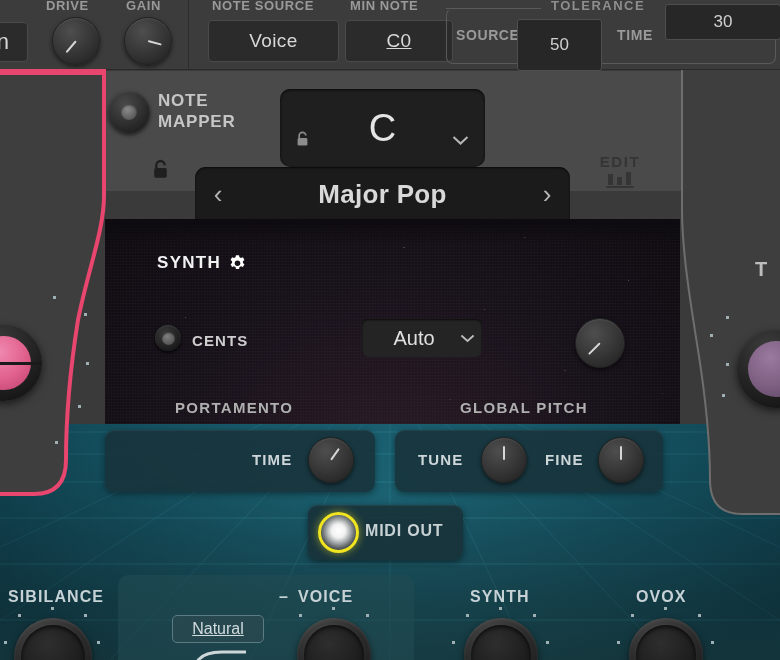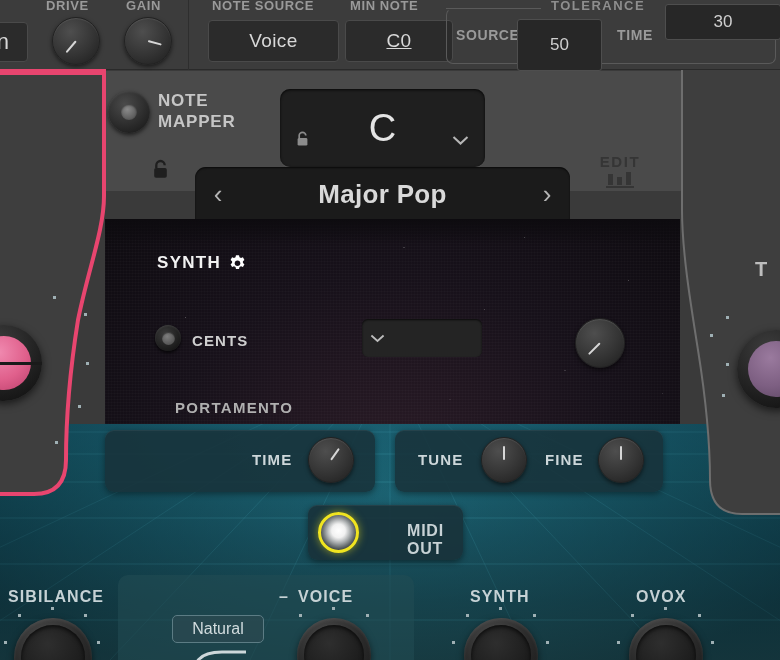--- a/index.html
+++ b/index.html
@@ -351,21 +351,20 @@
     background: radial-gradient(circle at 50% 45%, #ffffff 0%, #f2f2f2 26%, #8e9496 56%, #3a4246 82%, #1f2629 100%);
     box-shadow: 0 0 9px rgba(240,228,32,0.55), inset 0 0 8px rgba(0,0,0,0.4);
   }
   .midi-text {
     position: absolute;
     left: 57px; top: 17px;
     color: #c8d2d5;
     font-size: 16px;
     font-weight: bold;
     letter-spacing: 0.8px;
-    margin-left: 42px;
   }
 
   
   .bottom-label {
     position: absolute;
     color: #c6d2d5;
     font-size: 16px;
     font-weight: bold;
     letter-spacing: 1.1px;
     white-space: nowrap;
@@ -394,20 +393,21 @@
   }
   .natural-badge {
     position: absolute;
     background: rgba(42,72,80,0.8);
     border: 1px solid #5c7c84;
     border-radius: 5px;
     color: #d2dcde;
     font-size: 16px;
     display: flex; align-items: center; justify-content: center;
     z-index: 6;
+    text-decoration: underline;
   }
   .correction-panel {
     position: absolute;
     left: 118px; top: 575px;
     width: 296px; height: 85px;
     background: rgba(35,76,84,0.55);
     border-radius: 10px 10px 0 0;
     z-index: 5;
   }
   .side-knob {
@@ -522,32 +522,34 @@
         <circle cx="10" cy="9.7" r="2.9" fill="#17111a"></circle>
       </svg>
     </div>
 
     <div class="mono-led" style="left:50px; top:106px;">
       <i></i>
     </div>
     <div class="sp-label" style="left:87px; top:112px;">CENTS</div>
 
     <div class="dropdown" style="left:257px; top:100px; width:120px; height:38px; font-size:20px;">
+      <span class="dd-text">Auto</span>
       <span class="dd-chev">
         <svg width="15" height="9" viewBox="0 0 15 9">
             <path d="M1.4 1.5 L7.5 7 L13.6 1.5" fill="none" stroke="#bdbdbd" stroke-width="1.8"></path>
           </svg>
       </span>
     </div>
 
     <div class="knob" style="left:470px; top:99px; width:50px; height:50px; z-index:4;">
       <div class="pointer" style="height:16px; transform: translate(-50%,-100%) rotate(-135deg);"></div>
     </div>
 
     <div class="section-cap" style="left:70px; top:180px;">PORTAMENTO</div>
+    <div class="section-cap" style="left:355px; top:180px;">GLOBAL PITCH</div>
   </div>
 
   <div class="teal-area">
     <svg class="grid-lines" viewBox="0 0 780 236" preserveAspectRatio="none">
       <g stroke="#5fd6e8" stroke-width="1" fill="none" opacity="0.55">
         <line x1="0" y1="8" x2="780" y2="8"></line>
         <line x1="0" y1="30" x2="780" y2="30"></line>
         <line x1="0" y1="58" x2="780" y2="58"></line>
         <line x1="0" y1="94" x2="780" y2="94"></line>
         <line x1="0" y1="140" x2="780" y2="140"></line>

